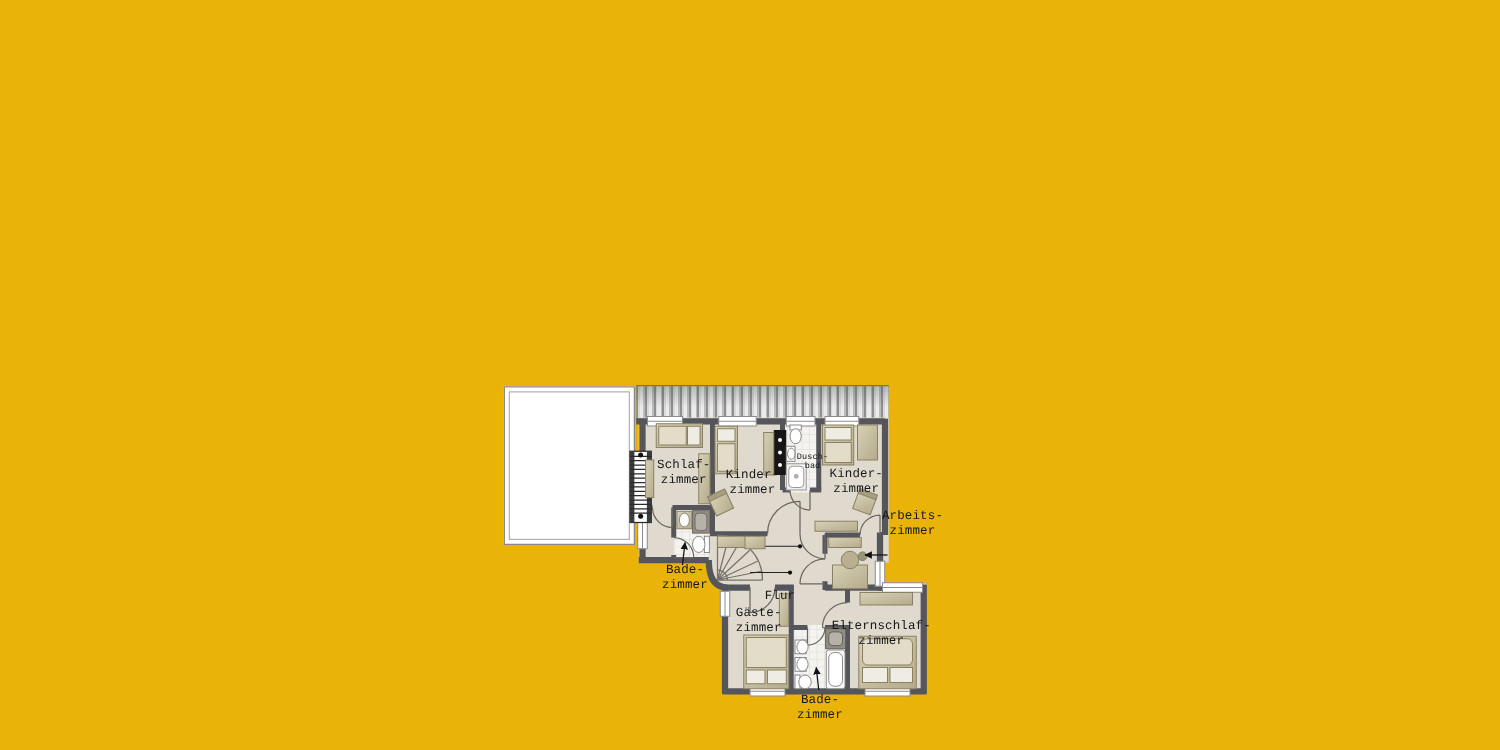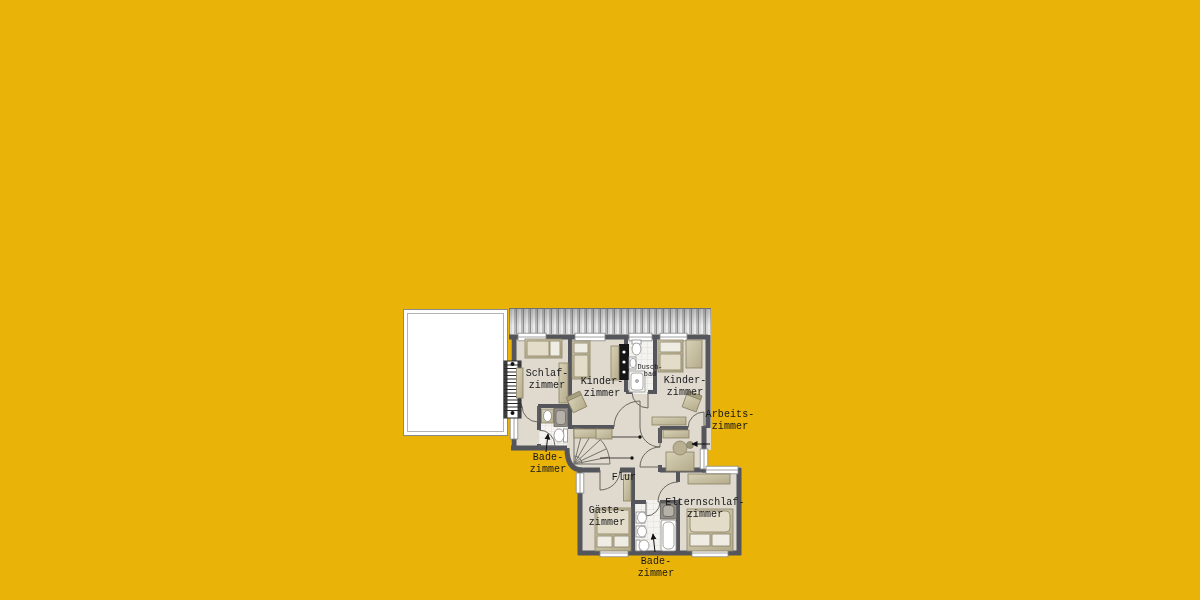--- a/index.html
+++ b/index.html
@@ -280,20 +280,20 @@
 zimmer</div>
   <div class="lbl small" style="left:650px;top:371px;">Dusch-
 bad</div>
   <div class="lbl" style="left:685px;top:386px;">Kinder-
 zimmer</div>
   <div class="lbl" style="left:548px;top:463px;">Bade-
 zimmer</div>
   <div class="lbl" style="left:624px;top:450px;margin-top:28px;">Flur</div>
   <div class="lbl" style="left:730px;top:420px;">Arbeits-
 zimmer</div>
-  <div class="lbl" style="left:607px;top:516px;">Gäste-
+  <div class="lbl" style="left:607px;top:497px;">Gäste-
 zimmer</div>
   <div class="lbl" style="left:705px;top:508px;">Elternschlaf-
 zimmer</div>
   <div class="lbl" style="left:656px;top:567px;">Bade-
 zimmer</div>
 
 </div>
 
 </body></html>

